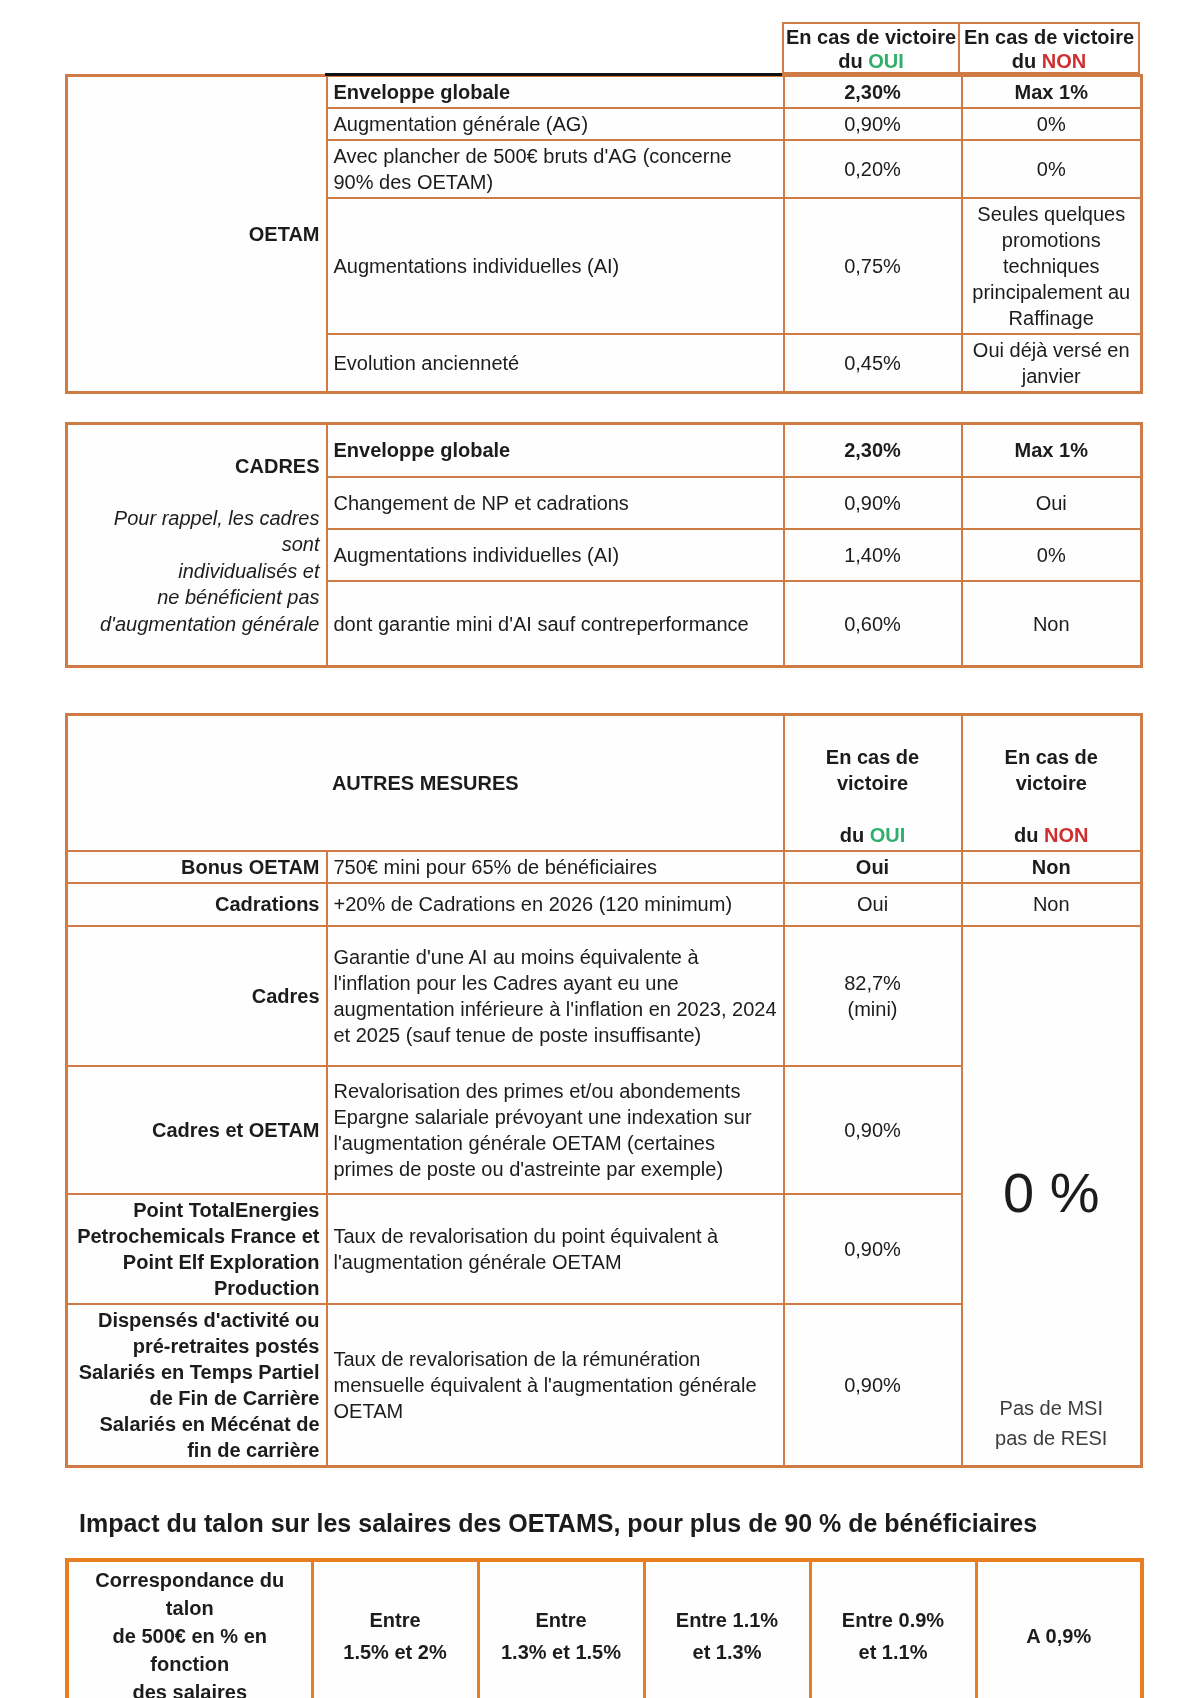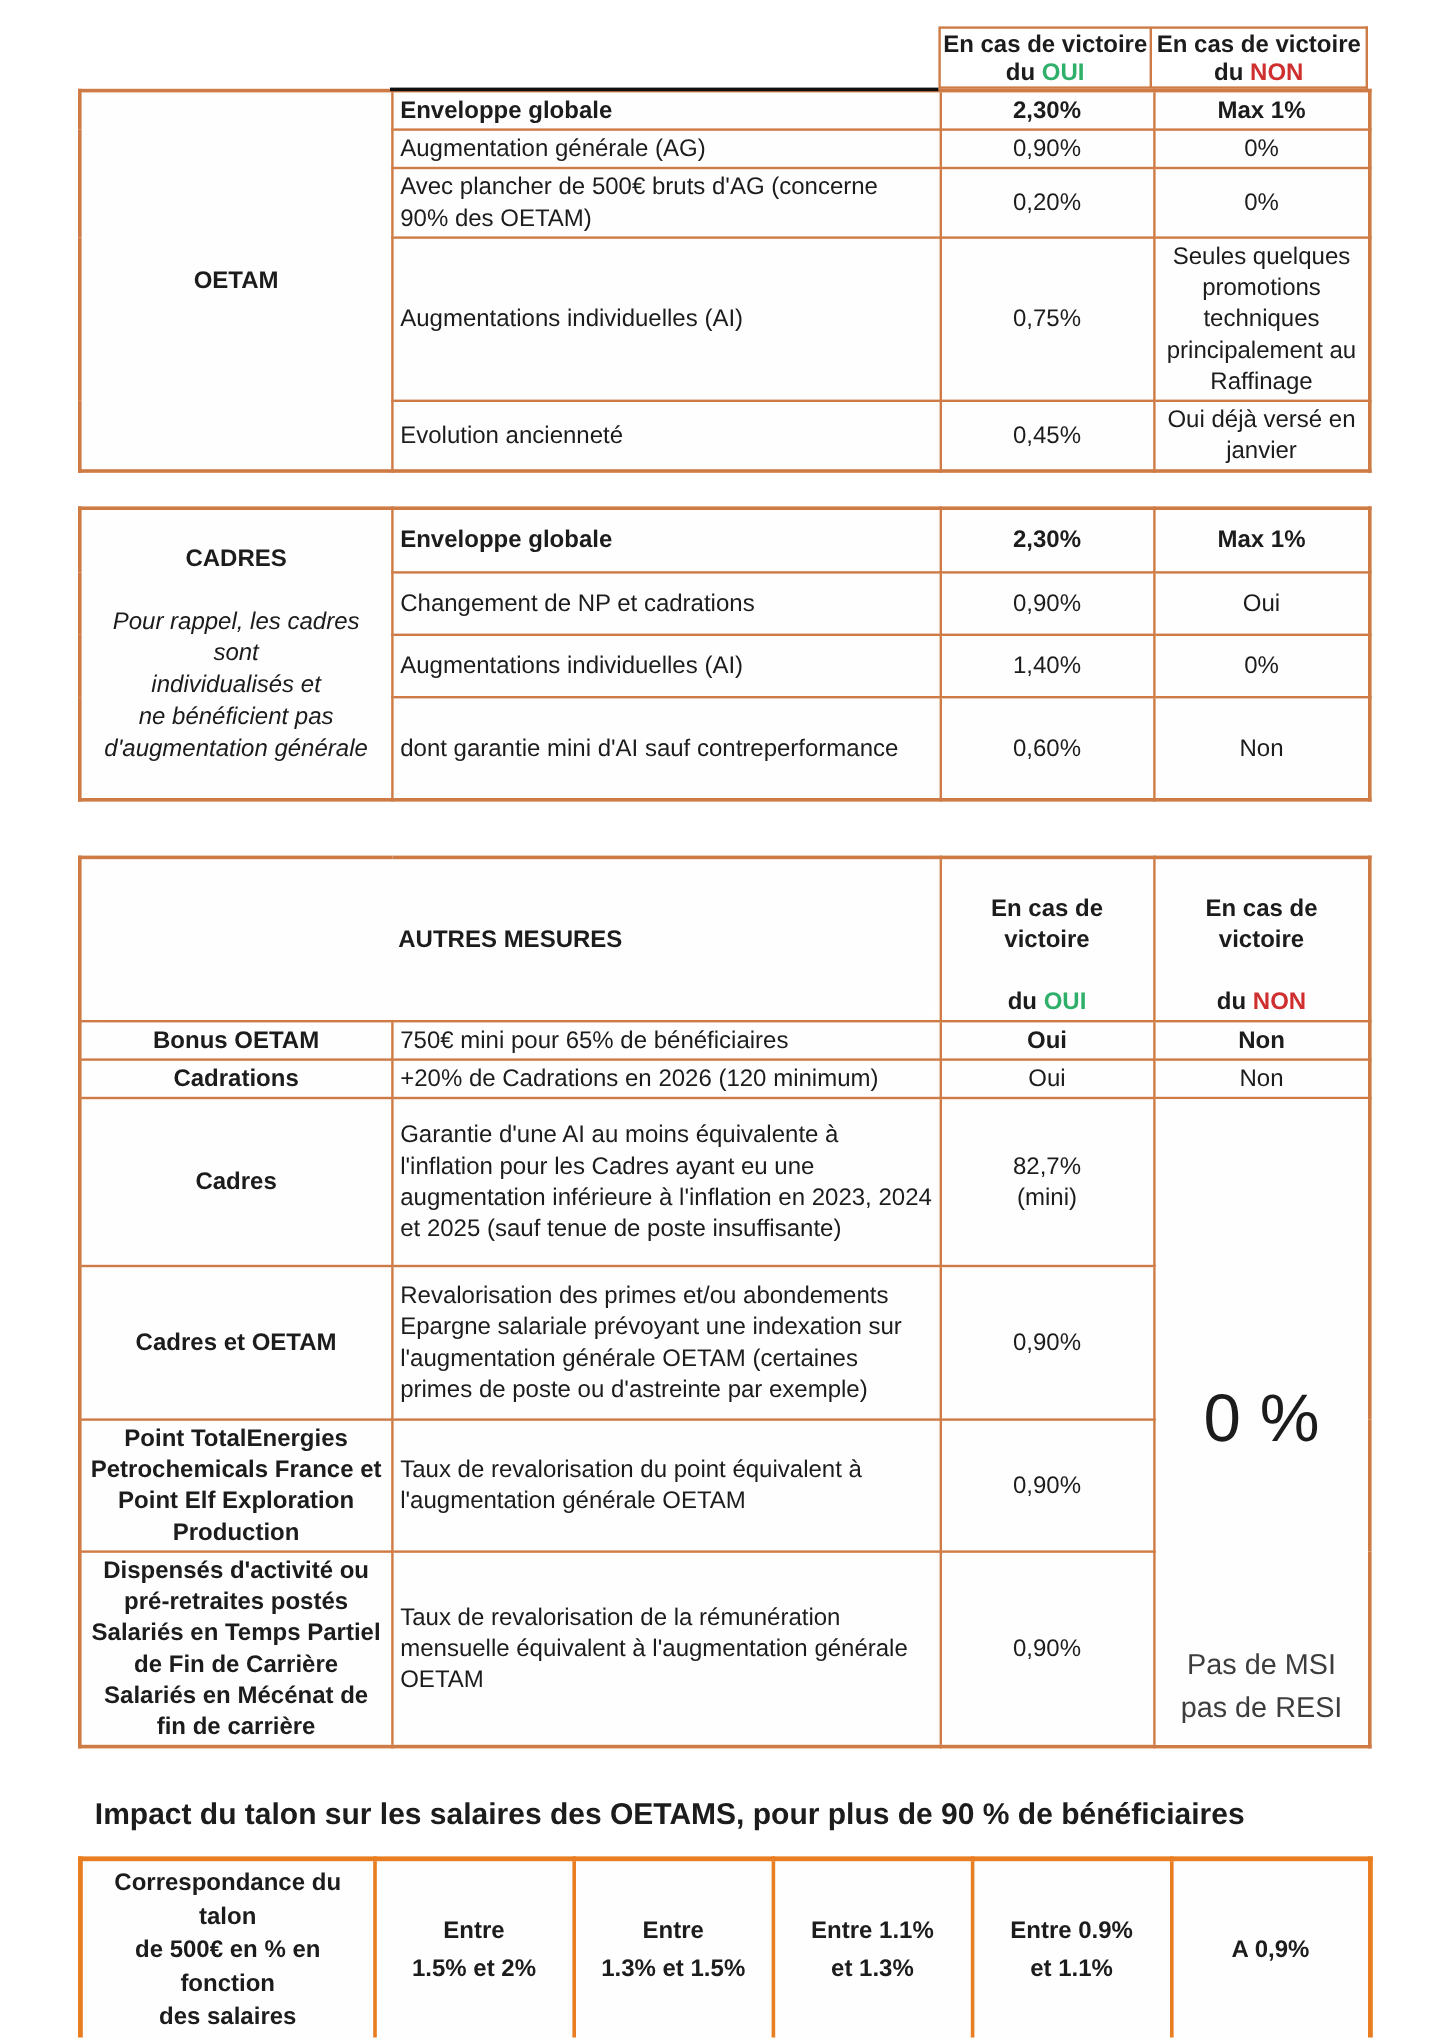--- a/index.html
+++ b/index.html
@@ -38,21 +38,21 @@
   table.t{border:3px solid var(--table-border);}
   table.t td{
     border:2px solid var(--table-border);
     font-size:20px;line-height:1.3;vertical-align:middle;
     white-space:pre-line;padding:2px 6px;background:#fefeff;
   }
   table.t col.c1{width:260px;}
   table.t col.c2{width:457px;}
   table.t col.c3{width:178px;}
   table.t col.c4{width:180px;}
-  td.group{font-weight:bold;text-align:center;}
+  td.group{font-weight:bold;text-align:right;}
   td.desc{text-align:left;padding-left:6px;}
   td.val{text-align:center;padding:2px 4px;}
   .bold{font-weight:bold;margin-top:35px;}
   td.black-top{border-top:3px solid #111;}
   td.black-bottom{border-bottom:3px solid #111;border-radius:26px;}
   .group-note{font-style:italic;font-weight:normal;display:block;line-height:1.32;}
   .group-title{display:block;font-weight:bold;}
 
   .gap28{height:28px;}
   .gap45{height:45px;}
@@ -60,21 +60,21 @@
   
   td.autres-title{font-weight:bold;text-align:center;font-size:20px;}
   td.vote-th{text-align:center;font-weight:bold;padding:1px 0;}
   td.merged-non{position:relative;padding:0;}
   .big-zero{
     position:absolute;top:50%;left:50%;transform:translate(-50%,-54%);
     font-size:56px;font-weight:400;white-space:nowrap;
   }
   .merged-note{
     position:absolute;bottom:12px;left:0;width:100%;text-align:center;
-    font-size:24px;color:#3d3d3d;line-height:1.5;white-space:pre-line;
+    font-size:20px;color:#3d3d3d;line-height:1.5;white-space:pre-line;
   }
 
   
   .impact-heading{
     margin:40px 0 0 14px;font-weight:bold;font-size:25px;line-height:1.2;
   }
 
   
   table.talon{
     border-collapse:collapse;table-layout:fixed;width:1075px;margin-top:20px;
@@ -206,21 +206,21 @@
           <span>En cas de victoire</span><br>
           <span>du</span>&nbsp;<span class="non-word">NON</span>
         </td>
       </tr>
       <tr style="height:30px">
         <td class="group">Bonus OETAM</td>
         <td class="desc">750€ mini pour 65% de bénéficiaires</td>
         <td class="val bold">Oui</td>
         <td class="val bold">Non</td>
       </tr>
-      <tr style="height:32px">
+      <tr style="height:43px">
         <td class="group">Cadrations</td>
         <td class="desc">+20% de Cadrations en 2026 (120 minimum)</td>
         <td class="val">Oui</td>
         <td class="val">Non</td>
       </tr>
       <tr style="height:140px">
         <td class="group">Cadres</td>
         <td class="desc">Garantie d'une AI au moins équivalente à l'inflation pour les Cadres ayant eu une augmentation inférieure à l'inflation en 2023, 2024 et 2025 (sauf tenue de poste insuffisante)</td>
         <td class="val">82,7%
 (mini)</td>

